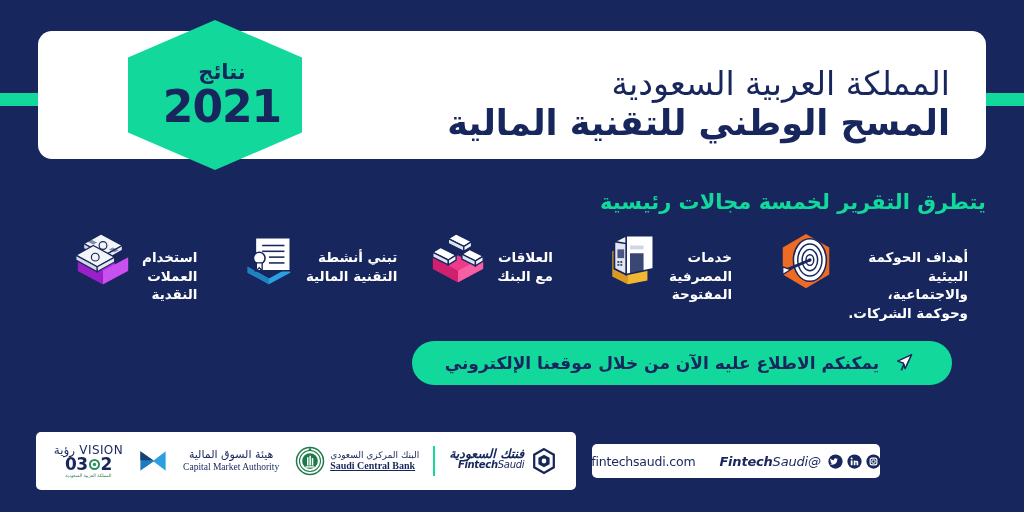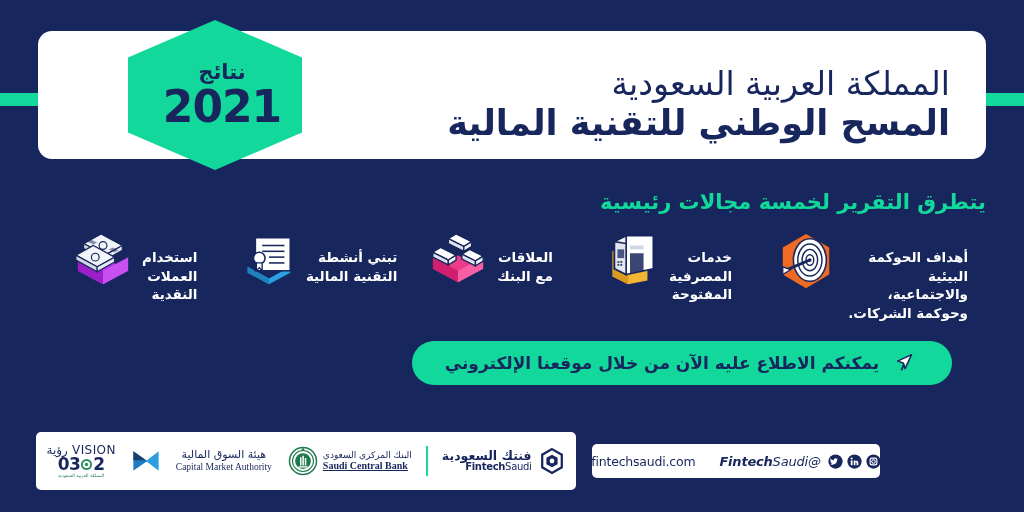--- a/index.html
+++ b/index.html
@@ -93,21 +93,21 @@
 
   
   .footer-logos{
     position:absolute;left:36px;top:432px;width:540px;height:58px;
     background:#ffffff;border-radius:5px;
     display:flex;align-items:center;justify-content:center;gap:0px;
   }
   .logo-cell{display:flex;align-items:center;height:44px;padding:0 8px;}
   .vdiv{width:2px;height:30px;background:#12d99b;margin:0 6px;}
 
-  .fs-logo{display:flex;align-items:center;gap:6px;flex-direction:row;}
+  .fs-logo{display:flex;align-items:flex-start;gap:6px;flex-direction:row;font-style:italic;}
   .fs-mark{width:28px;height:28px;flex:0 0 auto;}
   .fs-txt{display:flex;flex-direction:column;line-height:1.05;}
   .fs-ar{font-size:12.5px;color:#17265c;font-weight:bold;text-align:right;}
   .fs-en{font-size:10px;color:#17265c;text-align:right;letter-spacing:-.3px;}
   .fs-en b{font-weight:bold;}
 
   .scb{display:flex;align-items:center;gap:5px;flex-direction:row;}
   .scb-txt{display:flex;flex-direction:column;align-items:flex-end;line-height:1.1;}
   .scb-ar{font-size:9px;color:#17265c;font-family:"DejaVu Sans",sans-serif;}
   .scb-en{font-size:10px;color:#17265c;font-weight:bold;font-family:"Liberation Serif",serif;text-decoration:underline;}

